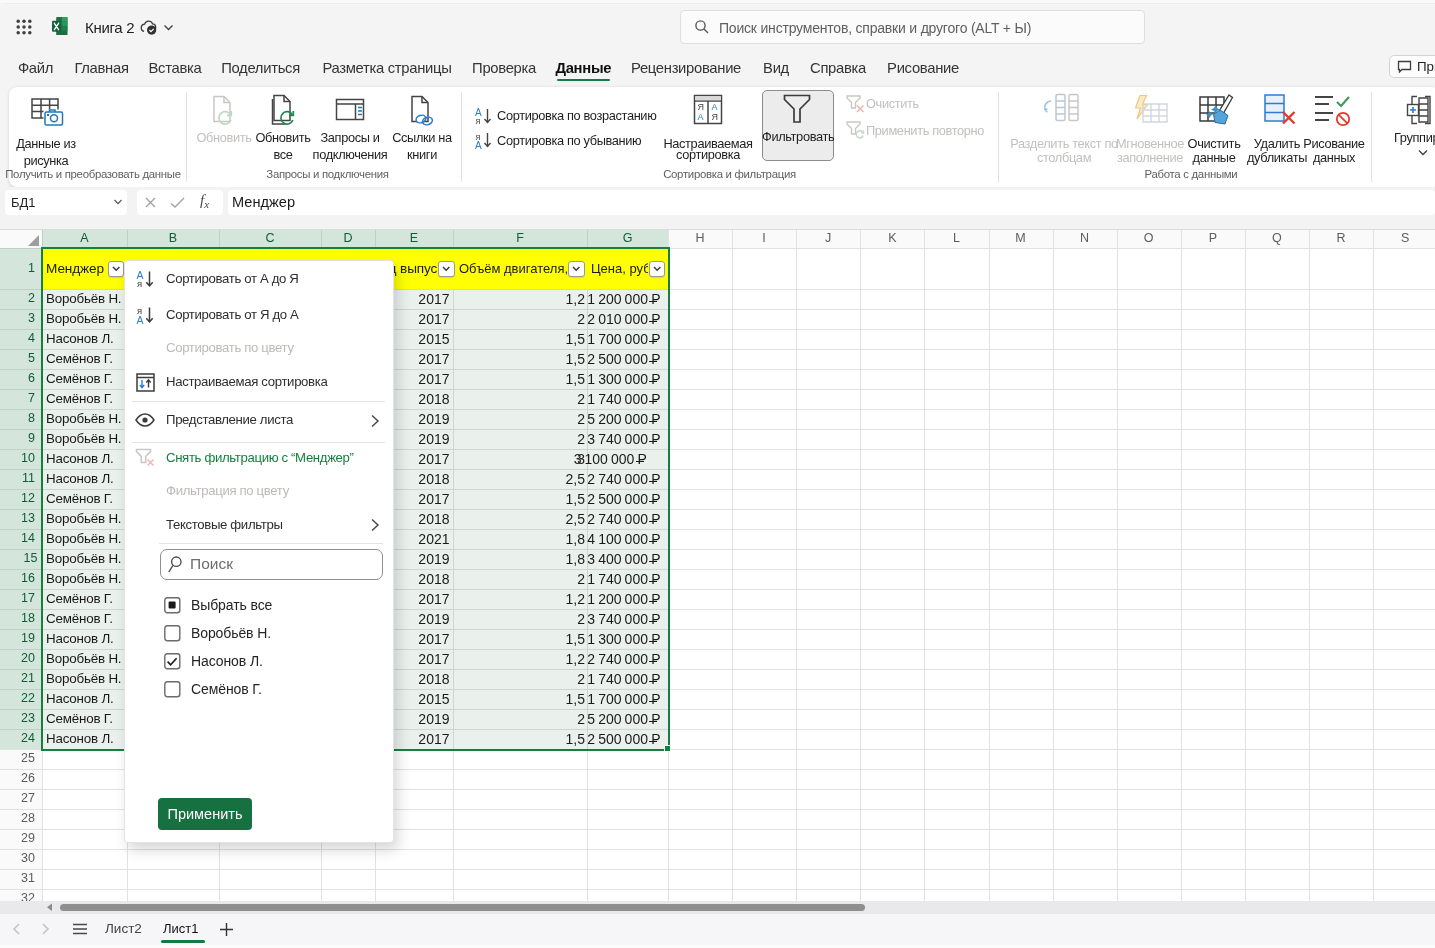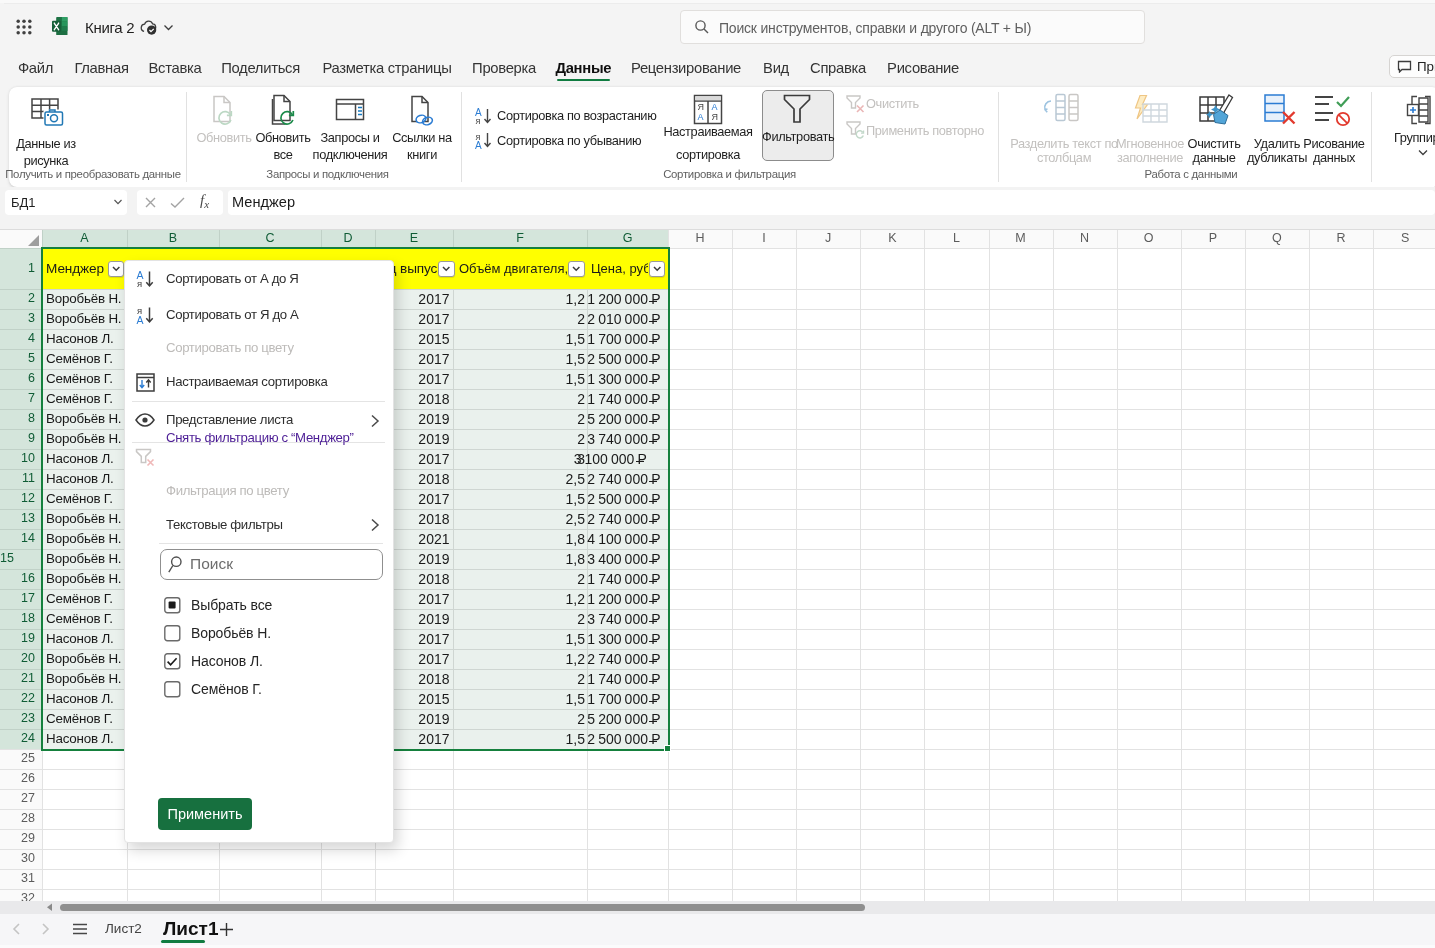--- a/index.html
+++ b/index.html
@@ -99,21 +99,21 @@
 <div class="abs" style="left:0;top:351.0px;width:35px;height:15px;color:#0f5c35;font-size:12.5px;text-align:right;line-height:15px">5</div>
 <div class="abs" style="left:0;top:371.0px;width:35px;height:15px;color:#0f5c35;font-size:12.5px;text-align:right;line-height:15px">6</div>
 <div class="abs" style="left:0;top:391.0px;width:35px;height:15px;color:#0f5c35;font-size:12.5px;text-align:right;line-height:15px">7</div>
 <div class="abs" style="left:0;top:411.0px;width:35px;height:15px;color:#0f5c35;font-size:12.5px;text-align:right;line-height:15px">8</div>
 <div class="abs" style="left:0;top:431.0px;width:35px;height:15px;color:#0f5c35;font-size:12.5px;text-align:right;line-height:15px">9</div>
 <div class="abs" style="left:0;top:451.0px;width:35px;height:15px;color:#0f5c35;font-size:12.5px;text-align:right;line-height:15px">10</div>
 <div class="abs" style="left:0;top:471.0px;width:35px;height:15px;color:#0f5c35;font-size:12.5px;text-align:right;line-height:15px">11</div>
 <div class="abs" style="left:0;top:491.0px;width:35px;height:15px;color:#0f5c35;font-size:12.5px;text-align:right;line-height:15px">12</div>
 <div class="abs" style="left:0;top:511.0px;width:35px;height:15px;color:#0f5c35;font-size:12.5px;text-align:right;line-height:15px">13</div>
 <div class="abs" style="left:0;top:531.0px;width:35px;height:15px;color:#0f5c35;font-size:12.5px;text-align:right;line-height:15px">14</div>
-<div class="abs" style="left:0;top:551.0px;width:35px;height:15px;color:#0f5c35;font-size:12.5px;text-align:left;line-height:15px">15</div>
+<div class="abs" style="left:13px;top:551.0px;width:35px;height:15px;color:#0f5c35;font-size:12.5px;text-align:center;line-height:15px">15</div>
 <div class="abs" style="left:0;top:571.0px;width:35px;height:15px;color:#0f5c35;font-size:12.5px;text-align:right;line-height:15px">16</div>
 <div class="abs" style="left:0;top:591.0px;width:35px;height:15px;color:#0f5c35;font-size:12.5px;text-align:right;line-height:15px">17</div>
 <div class="abs" style="left:0;top:611.0px;width:35px;height:15px;color:#0f5c35;font-size:12.5px;text-align:right;line-height:15px">18</div>
 <div class="abs" style="left:0;top:631.0px;width:35px;height:15px;color:#0f5c35;font-size:12.5px;text-align:right;line-height:15px">19</div>
 <div class="abs" style="left:0;top:651.0px;width:35px;height:15px;color:#0f5c35;font-size:12.5px;text-align:right;line-height:15px">20</div>
 <div class="abs" style="left:0;top:671.0px;width:35px;height:15px;color:#0f5c35;font-size:12.5px;text-align:right;line-height:15px">21</div>
 <div class="abs" style="left:0;top:691.0px;width:35px;height:15px;color:#0f5c35;font-size:12.5px;text-align:right;line-height:15px">22</div>
 <div class="abs" style="left:0;top:711.0px;width:35px;height:15px;color:#0f5c35;font-size:12.5px;text-align:right;line-height:15px">23</div>
 <div class="abs" style="left:0;top:731.0px;width:35px;height:15px;color:#0f5c35;font-size:12.5px;text-align:right;line-height:15px">24</div>
 <div class="abs" style="left:0;top:751.0px;width:35px;height:15px;color:#5c5c5c;font-size:12.5px;text-align:right;line-height:15px">25</div>
@@ -252,21 +252,21 @@
 <svg class="abs" style="left:10px;top:922px" width="14" height="14">
       <path d="M9 2 L4 7 L9 12" fill="none" stroke="#c4c4c4" stroke-width="1.6"></path>
     </svg>
 <svg class="abs" style="left:38px;top:922px" width="14" height="14">
       <path d="M5 2 L10 7 L5 12" fill="none" stroke="#c4c4c4" stroke-width="1.6"></path>
     </svg>
 <svg class="abs" style="left:72px;top:923px" width="16" height="12">
       <path d="M1 1.5 H15 M1 6 H15 M1 10.5 H15" stroke="#474747" stroke-width="1.5"></path>
     </svg>
 <div class="abs" style="left:105px;top:921px;width:40px;height:16px;font-size:13.5px;color:#424242;line-height:16px">Лист2</div>
-<div class="abs" style="left:163px;top:921px;width:42px;height:16px;font-size:19px;font-weight:bold;color:#111;line-height:16px">Лист1</div>
+<div class="abs" style="left:163px;top:921px;width:42px;height:16px;font-size:13px;font-weight:normal;color:#111;line-height:16px">Лист1</div>
 <div class="abs" style="left:161px;top:939.5px;width:44px;height:3px;background:#107c41;border-radius:2px"></div>
 <svg class="abs" style="left:219px;top:922px" width="15" height="15">
       <path d="M7.5 1 V14 M1 7.5 H14" stroke="#333" stroke-width="1.4"></path>
     </svg>
 <div class="abs" style="left:0;top:0;width:1435px;height:229px;background:#f4f4f4"></div>
 <div class="abs" style="left:0;top:0;width:1435px;height:3px;background:#f9f9f9"></div>
 <div class="abs" style="left:4px;top:3px;width:1431px;height:1px;background:#ececec"></div>
 <div class="abs" style="left:16px;top:19px;width:16px;height:16px"><svg width="16" height="16">
         <circle cx="2.2" cy="2.2" r="1.75" fill="#404040"></circle>
         <circle cx="8.0" cy="2.2" r="1.75" fill="#404040"></circle>
@@ -383,21 +383,21 @@
 <div class="abs" style="left:497px;top:132.5px;width:175px;height:16px;font-size:12.8px;letter-spacing:-0.35px;color:#1f1f1f;line-height:16px;white-space:nowrap">Сортировка по убыванию</div>
 <div class="abs" style="left:693px;top:94px;width:30px;height:32px"><svg width="30" height="32" viewBox="0 0 30 32">
 <rect x="1.5" y="1.5" width="27" height="28" fill="none" stroke="#444" stroke-width="1.5"></rect>
 <path d="M1.5 7 h27 M15 7 v22.5" fill="none" stroke="#444" stroke-width="1.5"></path>
 <rect x="2.3" y="2.3" width="25.5" height="4" fill="#d9d9d9"></rect>
 <text x="4.5" y="15.5" font-size="9" fill="#444" font-family="Liberation Sans">Я</text>
 <text x="4.5" y="26" font-size="9" fill="#2b7cd3" font-family="Liberation Sans">А</text>
 <text x="18.5" y="15.5" font-size="9" fill="#2b7cd3" font-family="Liberation Sans">А</text>
 <text x="18.5" y="26" font-size="9" fill="#444" font-family="Liberation Sans">Я</text>
 </svg></div>
-<div class="abs" style="left:633.0px;top:124px;width:150px;height:15.5px;font-size:12.8px;letter-spacing:-0.35px;color:#1f1f1f;text-align:center;line-height:15.5px;white-space:nowrap">Настраиваемая</div>
+<div class="abs" style="left:633.0px;top:136px;width:150px;height:15.5px;font-size:12.8px;letter-spacing:-0.35px;color:#1f1f1f;text-align:center;line-height:15.5px;white-space:nowrap">Настраиваемая</div>
 <div class="abs" style="left:633.0px;top:146.5px;width:150px;height:15.5px;font-size:12.8px;letter-spacing:-0.35px;color:#1f1f1f;text-align:center;line-height:15.5px;white-space:nowrap">сортировка</div>
 <div class="abs" style="left:762px;top:90px;width:72px;height:71px;background:#ececec;border:1px solid #8c8c8c;border-radius:5px"></div>
 <svg class="abs" style="left:783px;top:94px" width="28" height="30" viewBox="0 0 28 30">
 <path d="M1.5 1.5 H26.5 V5.5 L17 15 V28 H11 V15 L1.5 5.5 Z" fill="#ededed" stroke="#3a3a3a" stroke-width="1.7" stroke-linejoin="miter"></path>
 </svg>
 <div class="abs" style="left:762px;top:129px;width:72px;height:16px;font-size:12.8px;letter-spacing:-0.35px;color:#1f1f1f;text-align:center;line-height:16px">Фильтровать</div>
 <div class="abs" style="left:845.5px;top:94.5px;width:19px;height:18px"><svg width="19" height="18" viewBox="0 0 19 18">
 <path d="M1 1 H14 V3 L9.5 7.5 V13 H5.5 V7.5 L1 3 Z" fill="none" stroke="#c9c7c5" stroke-width="1.4"></path>
 <path d="M11 10.5 l6.5 6.5 M17.5 10.5 l-6.5 6.5" stroke="#eab6b6" stroke-width="1.6"></path>
 </svg></div>
@@ -502,21 +502,21 @@
 </svg></div>
 <div class="abs" style="left:166px;top:411px;width:215px;height:18px;font-size:13.2px;letter-spacing:-0.35px;color:#2e2e2e;line-height:18px;white-space:nowrap">Представление листа</div>
 <svg class="abs" style="left:370px;top:414.0px" width="10" height="14">
       <path d="M2 1.5 L8 7 L2 12.5" fill="none" stroke="#4a4a4a" stroke-width="1.5"></path>
     </svg>
 <div class="abs" style="left:132px;top:441.5px;width:253px;height:1px;background:#e4e4e4"></div>
 <div class="abs" style="left:135px;top:448px;width:20px;height:19px"><svg width="20" height="19" viewBox="0 0 20 19">
 <path d="M1.5 1.5 H15.5 V3.6 L10.7 8.4 V14.5 H6.3 V8.4 L1.5 3.6 Z" fill="none" stroke="#c9c7c5" stroke-width="1.5"></path>
 <path d="M12.5 11.5 l6 6 M18.5 11.5 l-6 6" stroke="#efb8b8" stroke-width="1.6"></path>
 </svg></div>
-<div class="abs" style="left:166px;top:429px;width:215px;height:18px;font-size:13.2px;letter-spacing:-0.35px;color:#4c1d95;line-height:18px;white-space:nowrap">Снять фильтрацию с “Менджер”</div>
+<div class="abs" style="left:166px;top:449px;width:215px;height:18px;font-size:13.2px;letter-spacing:-0.35px;color:#15803d;line-height:18px;white-space:nowrap">Снять фильтрацию с “Менджер”</div>
 <div class="abs" style="left:166px;top:482px;width:215px;height:18px;font-size:13.2px;letter-spacing:-0.35px;color:#bdbbb9;line-height:18px;white-space:nowrap">Фильтрация по цвету</div>
 <div class="abs" style="left:166px;top:515.5px;width:215px;height:18px;font-size:13.2px;letter-spacing:-0.35px;color:#2e2e2e;line-height:18px;white-space:nowrap">Текстовые фильтры</div>
 <svg class="abs" style="left:370px;top:518.0px" width="10" height="14">
       <path d="M2 1.5 L8 7 L2 12.5" fill="none" stroke="#4a4a4a" stroke-width="1.5"></path>
     </svg>
 <div class="abs" style="left:159px;top:543px;width:224px;height:1px;background:#e4e4e4"></div>
 <div class="abs" style="left:159.5px;top:549px;width:223.5px;height:30.5px;background:#fff;border:1px solid #8f8f8f;border-radius:7px"></div>
 <svg class="abs" style="left:167px;top:555px" width="17" height="20">
       <circle cx="9.3" cy="6.7" r="4.7" fill="none" stroke="#4f4f4f" stroke-width="1.4"></circle>
       <path d="M5.9 10.5 L1.8 17.2" stroke="#4f4f4f" stroke-width="1.4"></path>

